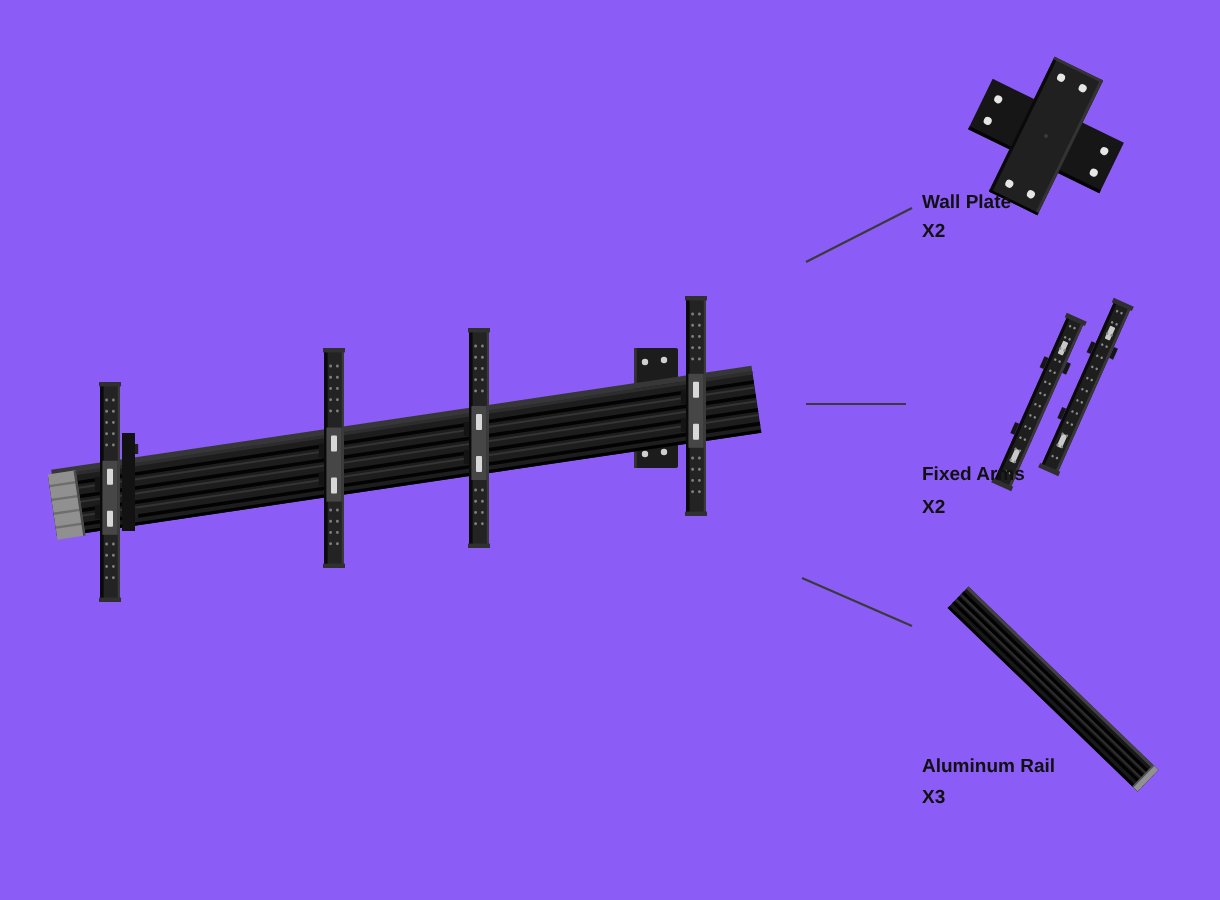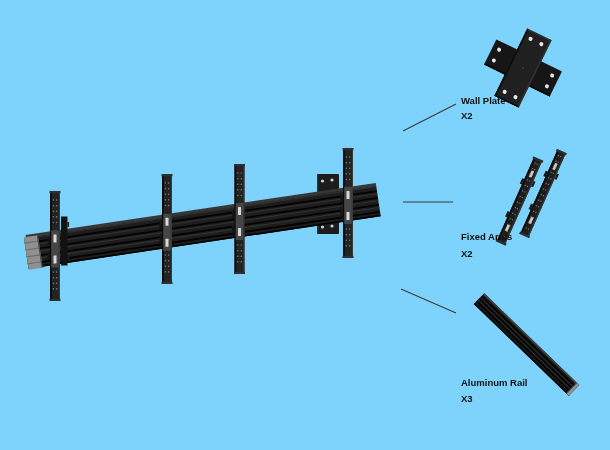--- a/index.html
+++ b/index.html
@@ -1,20 +1,20 @@
 <!DOCTYPE html>
 <html><head>
 <meta charset="utf-8">
 <style>
   html, body { margin: 0; padding: 0; background: #ffffff; }
   .stage {
     position: relative;
     width: 610px;
     height: 450px;
-    background: #7dd3fc;
+    background: #8b5cf6;
     overflow: hidden;
     font-family: "Liberation Sans", sans-serif;
   }
   svg text.part-label {
     font-family: "Liberation Sans", sans-serif;
     font-size: 9.5px;
     font-weight: bold;
     fill: #111111;
   }
   .holes-dots {

